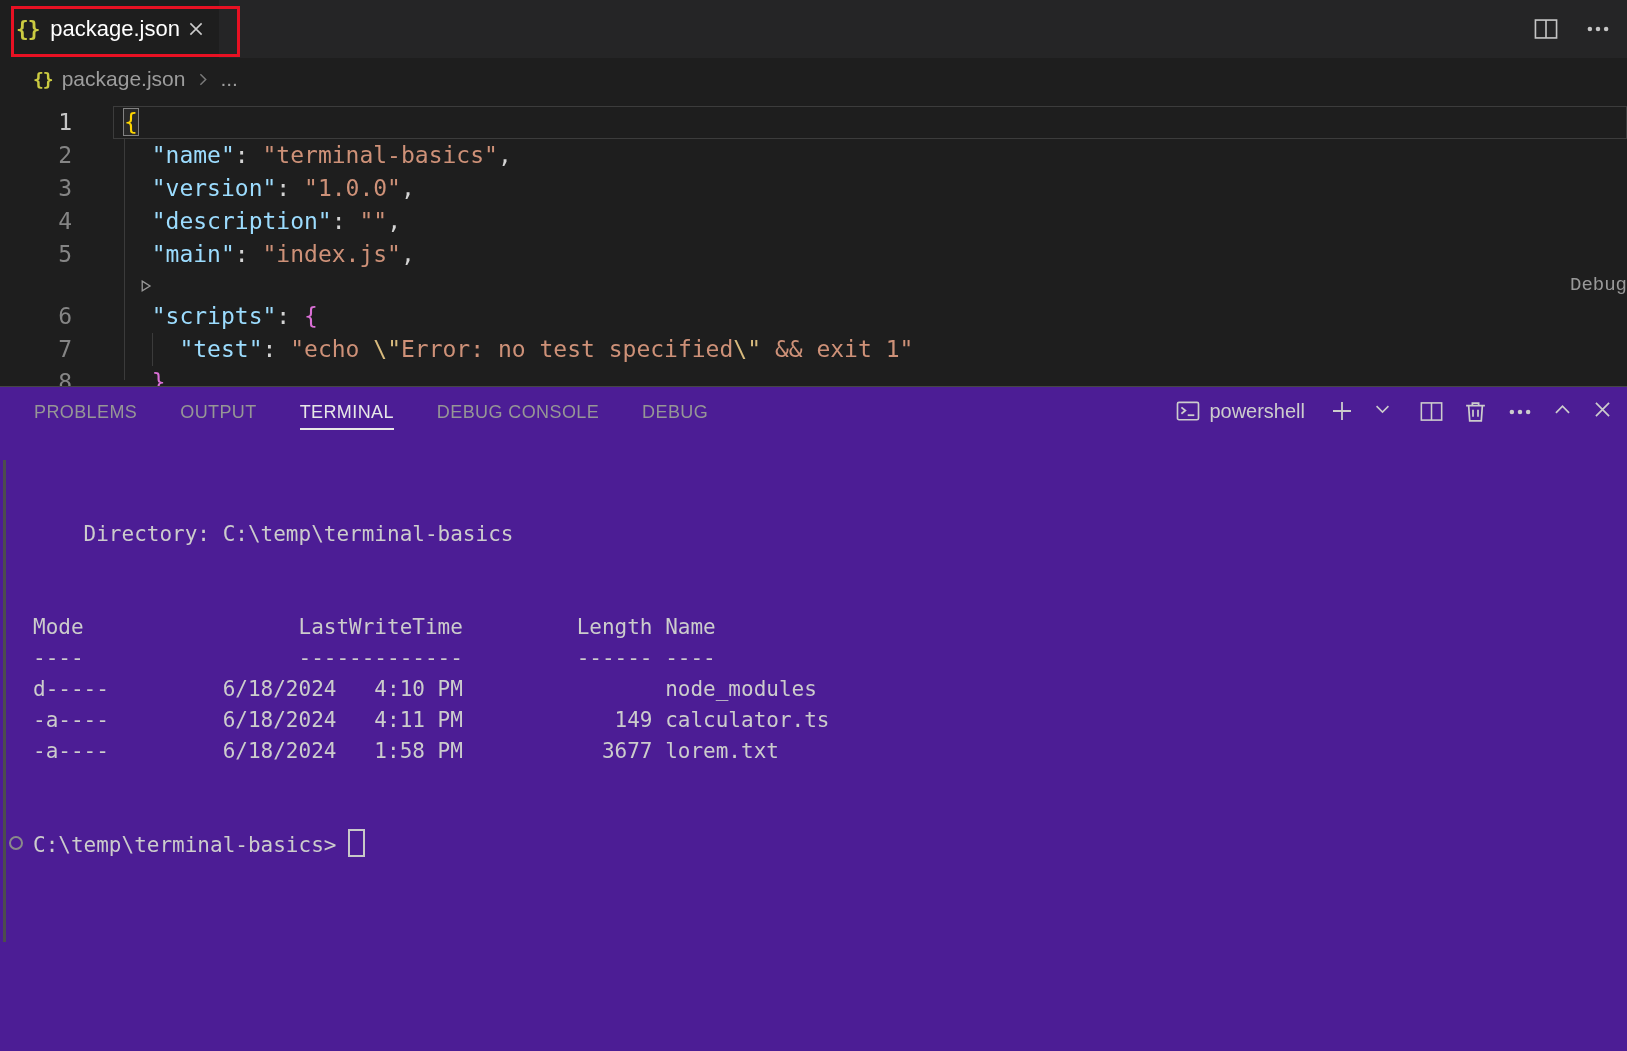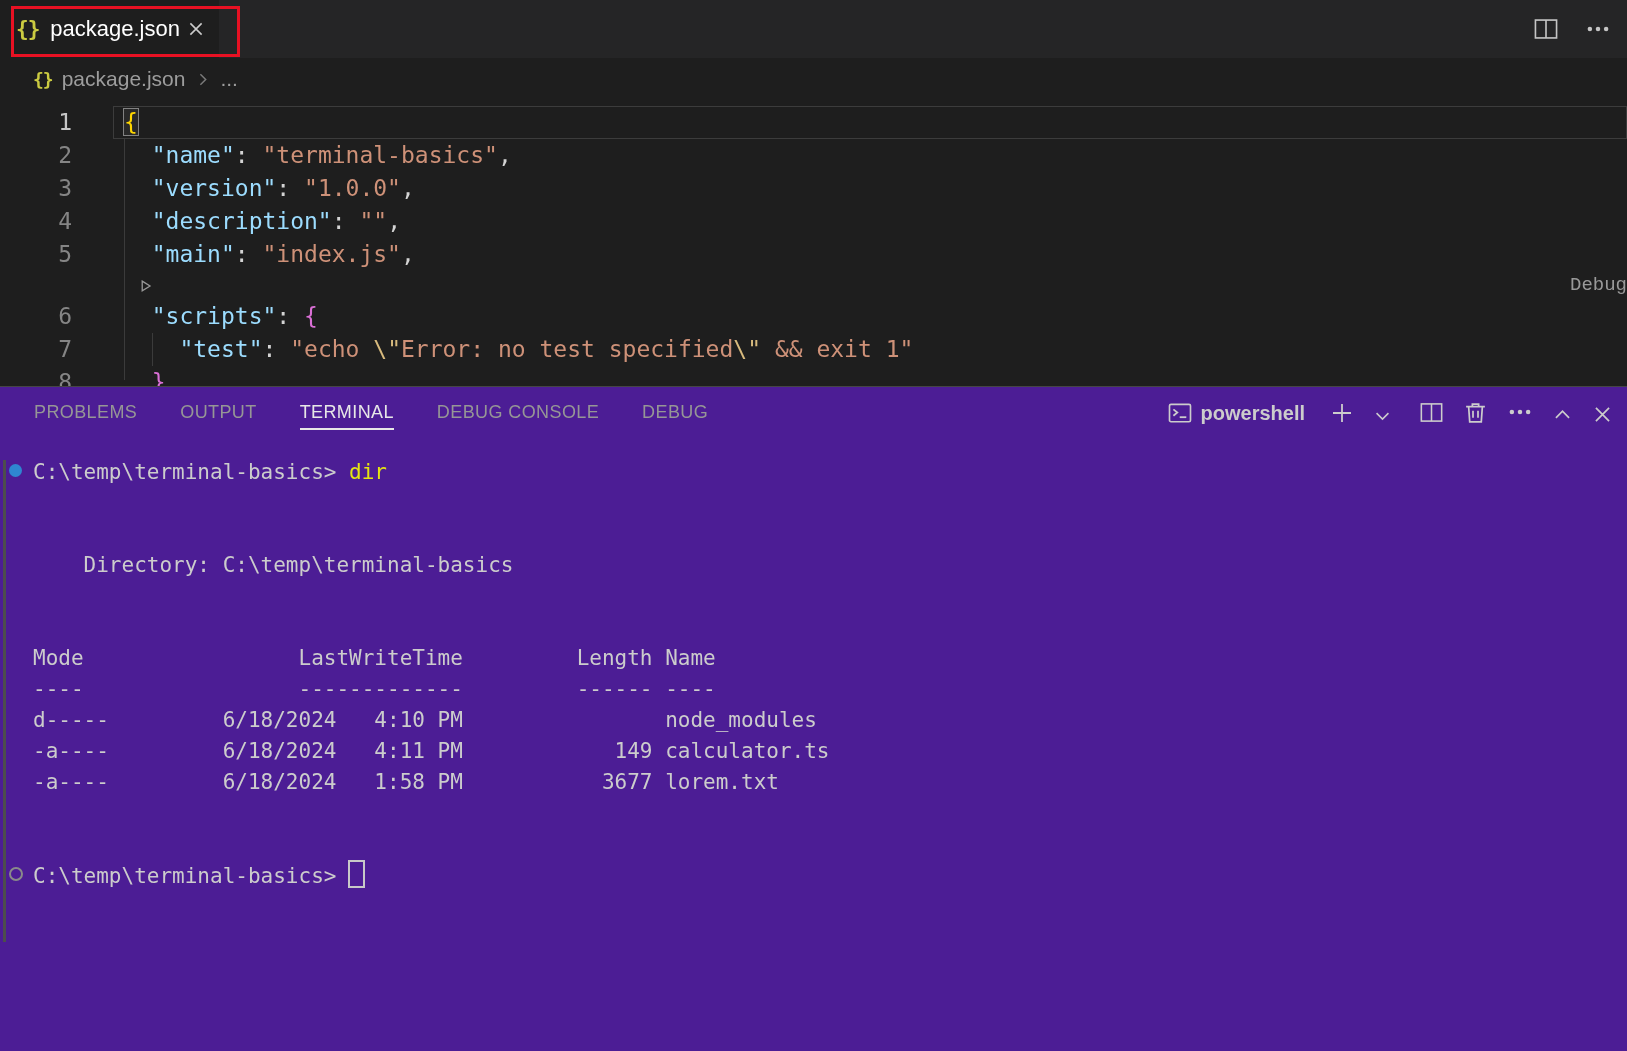--- a/index.html
+++ b/index.html
@@ -36,21 +36,21 @@
   .tk-esc{color:#d7ba7d;} .tk-b1{color:#ffd700;} .tk-b2{color:#da70d6;}
   .bmatch{outline:1px solid #828282;background:rgba(120,120,120,0.12);}
 
   
   .panel{border-top:1px solid #454545;height:664px;background:#4c1d95;box-sizing:content-box;}
   .panel-header{height:50px;display:flex;align-items:center;padding:0 14px 0 34px;}
   .ptabs{display:flex;gap:43px;height:100%;}
   .ptab{font-size:18px;letter-spacing:.4px;color:#969696;display:flex;align-items:center;position:relative;cursor:pointer;white-space:nowrap;}
   .ptab.active{color:#e7e7e7;}
   .ptab.active::after{content:'';position:absolute;left:0;right:0;bottom:7px;height:2px;background:#e7e7e7;}
-  .pactions{margin-left:auto;display:flex;align-items:flex-end;gap:19px;font-weight:bold;}
+  .pactions{margin-left:auto;display:flex;align-items:flex-start;gap:19px;}
   .shell{display:flex;align-items:center;gap:9px;color:#cccccc;font-size:20px;cursor:pointer;padding-right:6px;}
 
   
   .terminal{position:relative;padding:20px 0 0 33px;font-family:"DejaVu Sans Mono",monospace;
     font-size:21px;line-height:31px;color:#cccccc;cursor:text;}
   .gutterline{position:absolute;left:3px;top:23px;height:482px;width:3px;background:#4d4d4d;}
   .trow{white-space:pre;height:31px;position:relative;}
   .bullet{position:absolute;left:-24px;top:7px;width:13px;height:13px;border-radius:50%;background:#2f86d1;}
   .bullet.hollow{width:10px;height:10px;background:transparent;border:2px solid #8a8a8a;}
   .cmd{color:#e5e510;}
@@ -203,21 +203,20 @@
         <span class="icon-btn">
           <svg width="21" height="21" viewBox="0 0 16 16">
               <path d="M3 3l10 10M13 3L3 13" stroke="#cccccc" stroke-width="1.3" fill="none"></path>
             </svg>
         </span>
       </div>
     </div>
     <div class="terminal">
       <div class="gutterline"></div>
       <div id="term-rows">
-          <div class="trow"><span class="bullet"></span><span>C:\temp\terminal-basics&gt; </span><span class="cmd">dir</span></div>
           <div class="trow">&nbsp;</div>
           <div class="trow">&nbsp;</div>
           <div class="trow">    Directory: C:\temp\terminal-basics</div>
           <div class="trow">&nbsp;</div>
           <div class="trow">&nbsp;</div>
           <div class="trow">Mode                 LastWriteTime         Length Name</div>
           <div class="trow">----                 -------------         ------ ----</div>
           <div class="trow">d-----         6/18/2024   4:10 PM                node_modules</div>
           <div class="trow">-a----         6/18/2024   4:11 PM            149 calculator.ts</div>
           <div class="trow">-a----         6/18/2024   1:58 PM           3677 lorem.txt</div>

